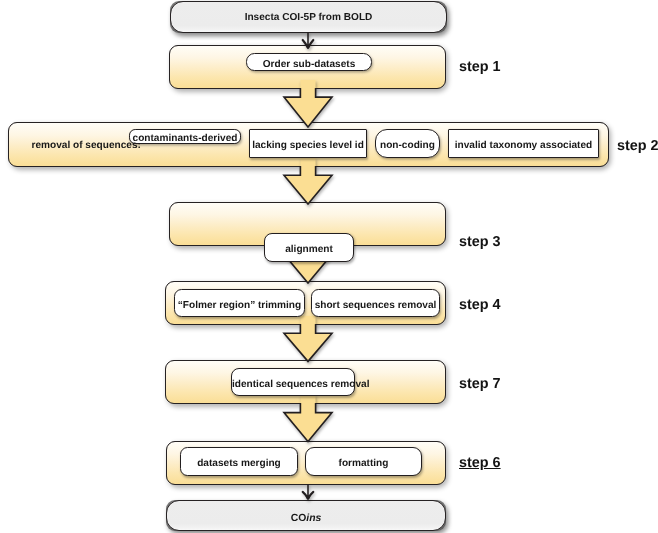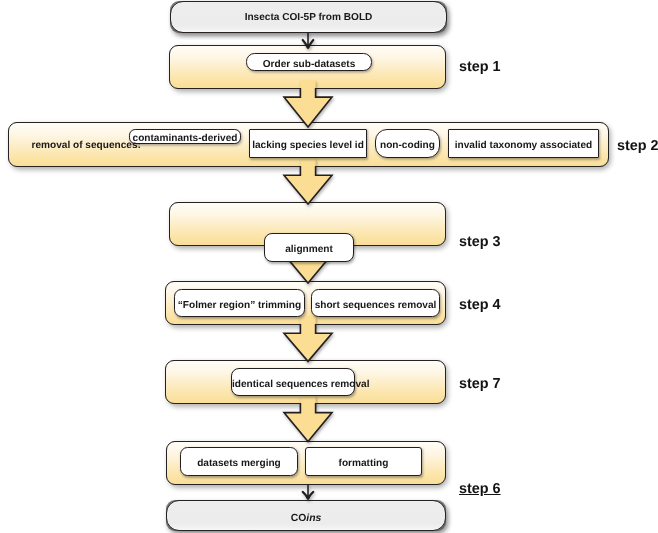--- a/index.html
+++ b/index.html
@@ -114,22 +114,22 @@
   #p4a {left:174px; top:289px; width:131px; height:28px;border-radius:7.5px;}
   #p4b {left:311px; top:289px; width:129px; height:28px;border-radius:7.5px;}
   #sl4 {left:459px; top:297px;}
 
   #bar5{left:165px; top:360px; width:281px; height:44px;}
   #p5a {left:231px; top:368px; width:124px; height:28px;}
   #sl5 {left:459px; top:376px;}
 
   #bar6{left:166px; top:441px; width:280px; height:44px;}
   #p6a {left:180px; top:447px; width:118px; height:29px;border-radius:7.5px;}
-  #p6b {left:305px; top:447px; width:117px; height:29px;border-radius:3px;}
-  #sl6 {left:459px; top:481px;text-decoration:underline;}
+  #p6b {left:305px; top:447px; width:117px; height:29px;border-radius:9px;}
+  #sl6 {left:459px; top:455px;text-decoration:underline;}
 </style>
 </head>
 <body>
 
 <div id="stage">
     <div class="shadow-layer" style="left: 166px; top: 500px; width: 280px; height: 31px; border-radius: 9px;"></div>
     <div class="shadow-layer" style="left: 166px; top: 441px; width: 280px; height: 44px;"></div>
     <div class="shadow-layer" style="left: 165px; top: 360px; width: 281px; height: 44px;"></div>
     <div class="shadow-layer" style="left: 165px; top: 281px; width: 281px; height: 44px;"></div>
     <div class="shadow-layer" style="left: 169px; top: 202px; width: 277px; height: 44px;"></div>

